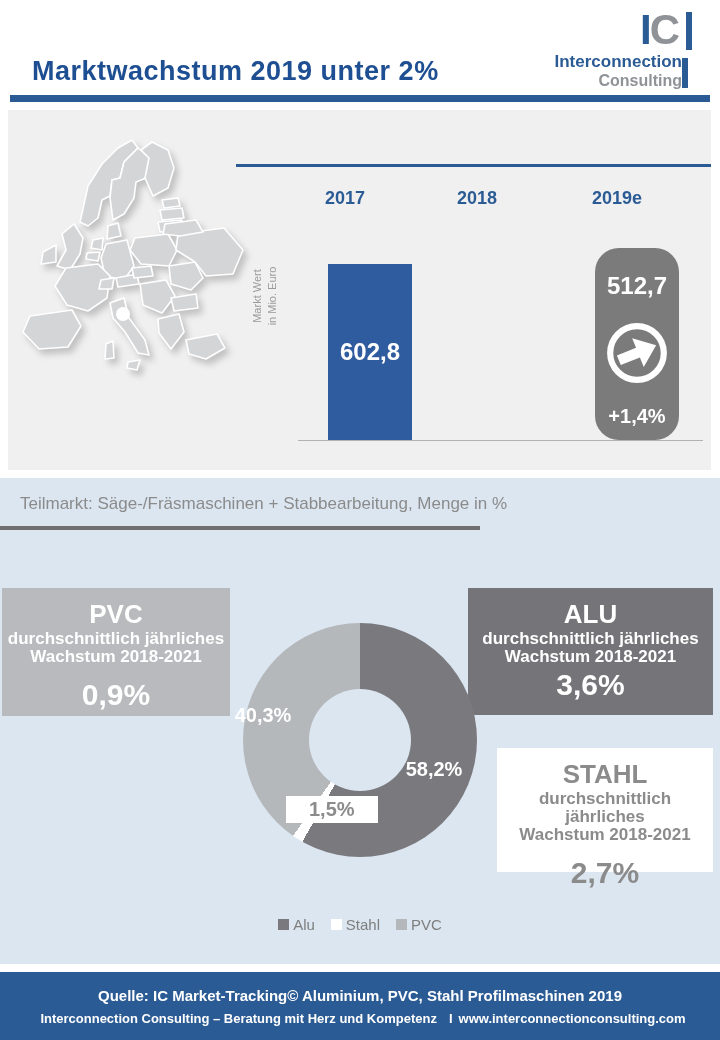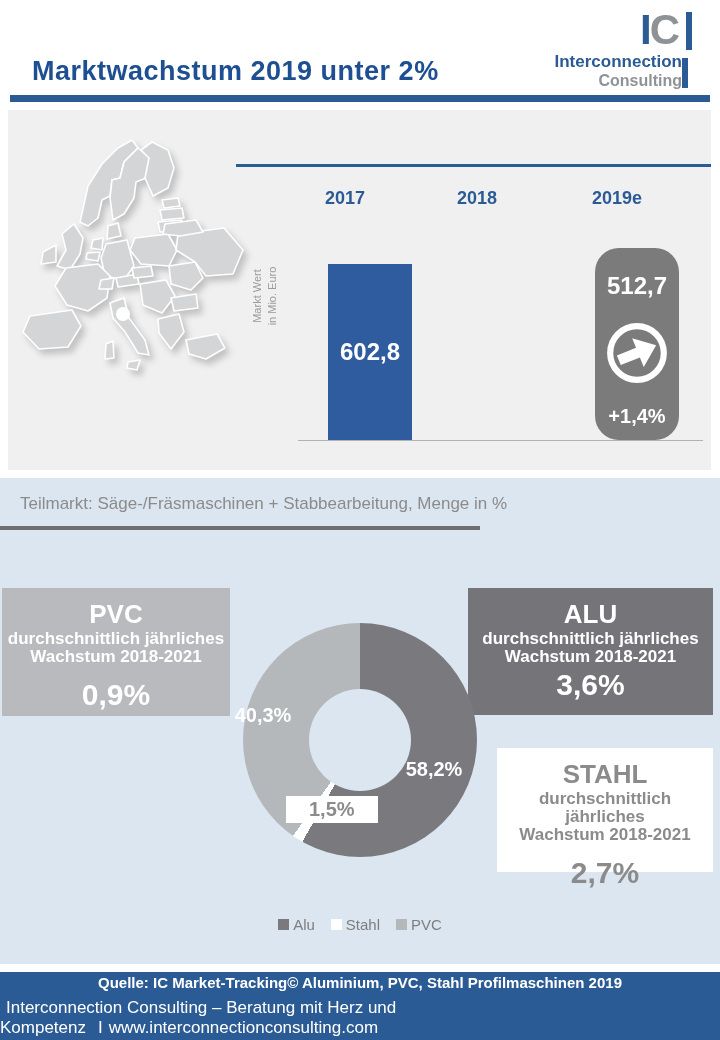--- a/index.html
+++ b/index.html
@@ -59,21 +59,21 @@
   #legend { position:absolute; left:0; right:0; top:438px; display:flex; justify-content:center;
     gap:16px; align-items:center; }
   .legend-item { display:flex; align-items:center; gap:4px; }
   .legend-swatch { width:11px; height:11px; display:inline-block; }
   .legend-text { font-size:15px; color:#7e7e7e; }
 
   
   #footer { position:absolute; left:0; right:0; top:972px; height:68px; background:#2b5b94;
     display:flex; flex-direction:column; align-items:center; justify-content:center; gap:7px; }
   #footer .f1 { color:#fff; font-size:15px; font-weight:700; }
-  #footer .f2 { color:#fff; font-size:17px; font-weight:400; }
+  #footer .f2 { color:#fff; font-size:13px; font-weight:700; }
   #footer .f2 span { margin:0 6px; }
   #footer .url { text-decoration:none; color:#fff; }
 </style>
 </head>
 <body>
 
 <div id="page">
 
   <div id="header-title">Marktwachstum 2019 unter 2%</div>
   <div id="header-rule"></div>

